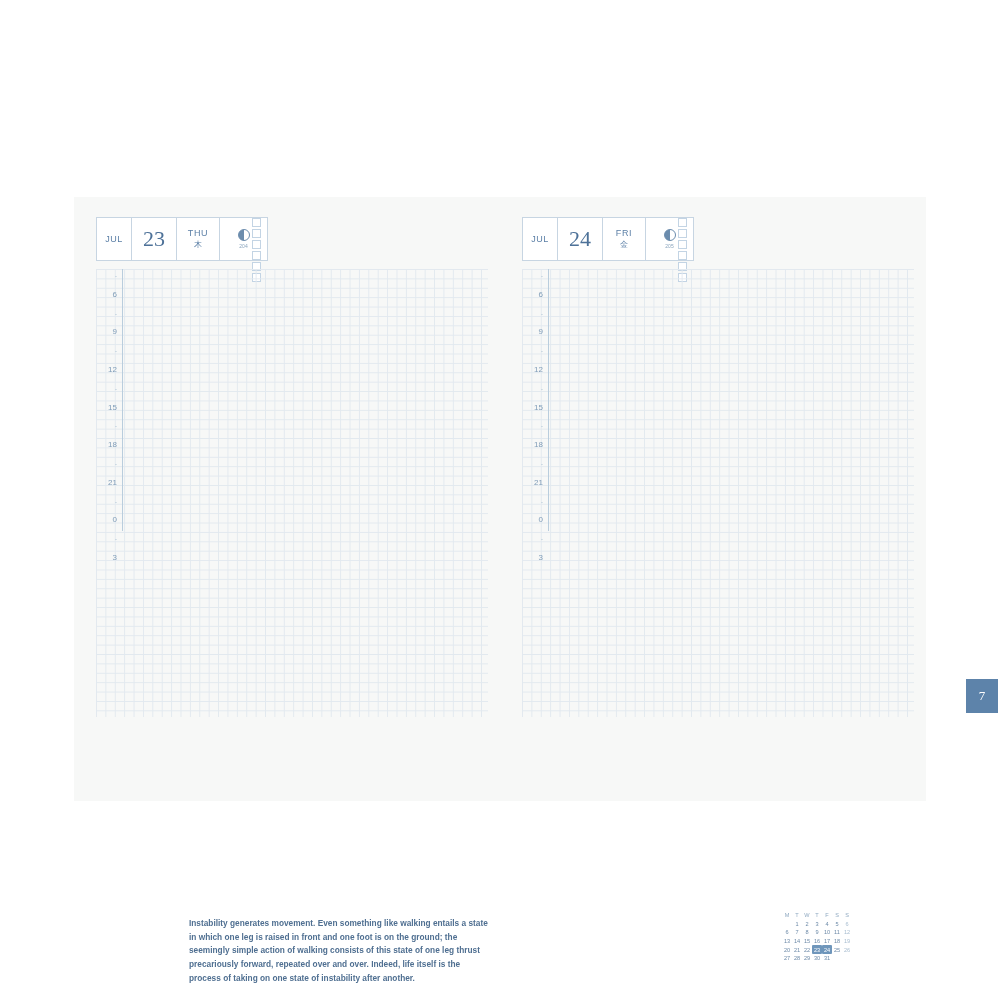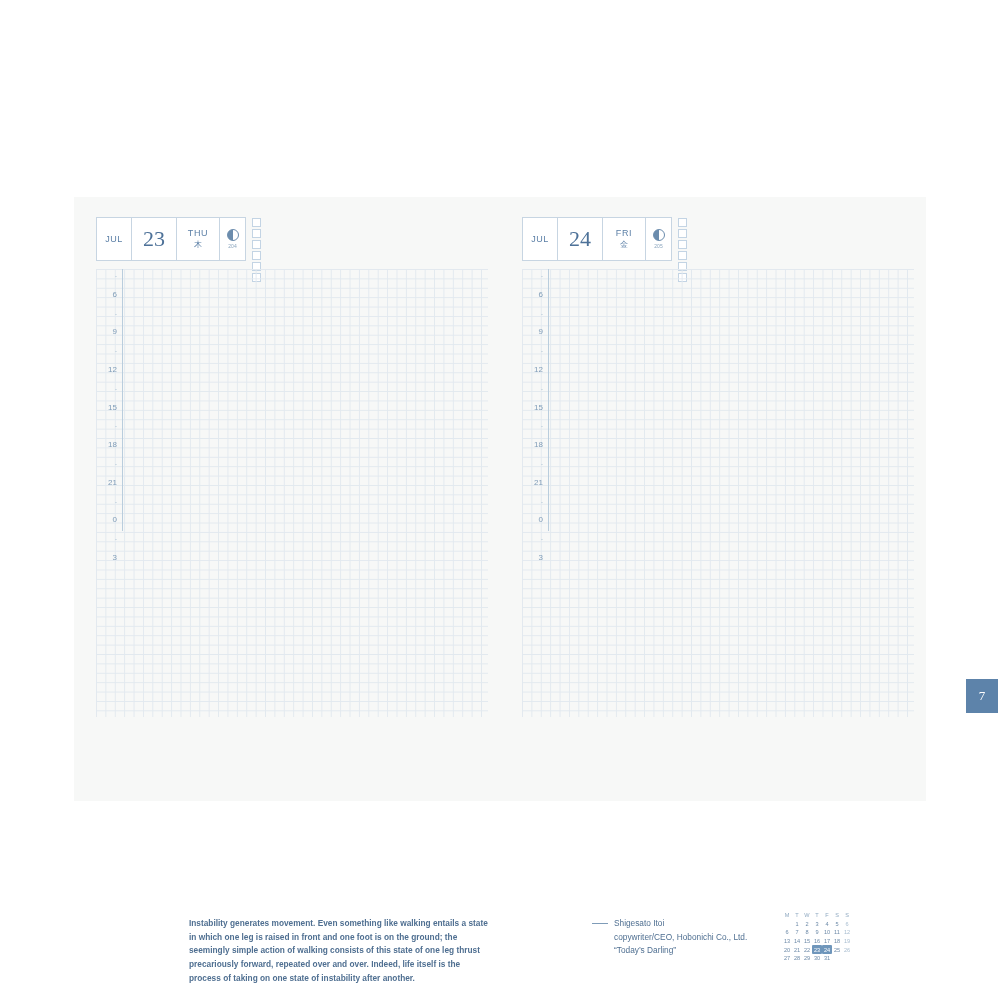--- a/index.html
+++ b/index.html
@@ -30,21 +30,21 @@
     height: 500px;
   }
   .day-left  { left: 22px; }
   .day-right { left: 448px; }
 
   
   .day-header {
     position: absolute;
     top: 0; left: 0;
     height: 44px;
-    width: 150px;
+    width: 172px;
     display: flex;
     align-items: stretch;
     border: 1px solid #c7d5e2;
     box-sizing: border-box;
     background: #ffffff;
   }
   .hdr-mon {
     width: 34px;
     display: flex; align-items: center; justify-content: center;
     font-size: 9px; letter-spacing: .5px;
@@ -291,26 +291,20 @@
       <div>21</div>
       <div class="tick">-</div>
       <div>0</div>
       <div class="tick">-</div>
       <div>3</div>
     </div>
   </div>
 
   <div class="quote">Instability generates movement. Even something like walking entails a state in which one leg is raised in front and one foot is on the ground; the seemingly simple action of walking consists of this state of one leg thrust precariously forward, repeated over and over. Indeed, life itself is the process of taking on one state of instability after another.</div>
 
-  <div class="attrib">
-    <span class="dash"></span>
-    <div>Shigesato Itoi</div>
-    <div>copywriter/CEO, Hobonichi Co., Ltd.</div>
-    <div>“Today’s Darling”</div>
-  </div>
 
   <table class="minical">
     <tbody>
         <tr>
       <th>M</th>
       <th>T</th>
       <th>W</th>
       <th>T</th>
       <th>F</th>
       <th>S</th>

